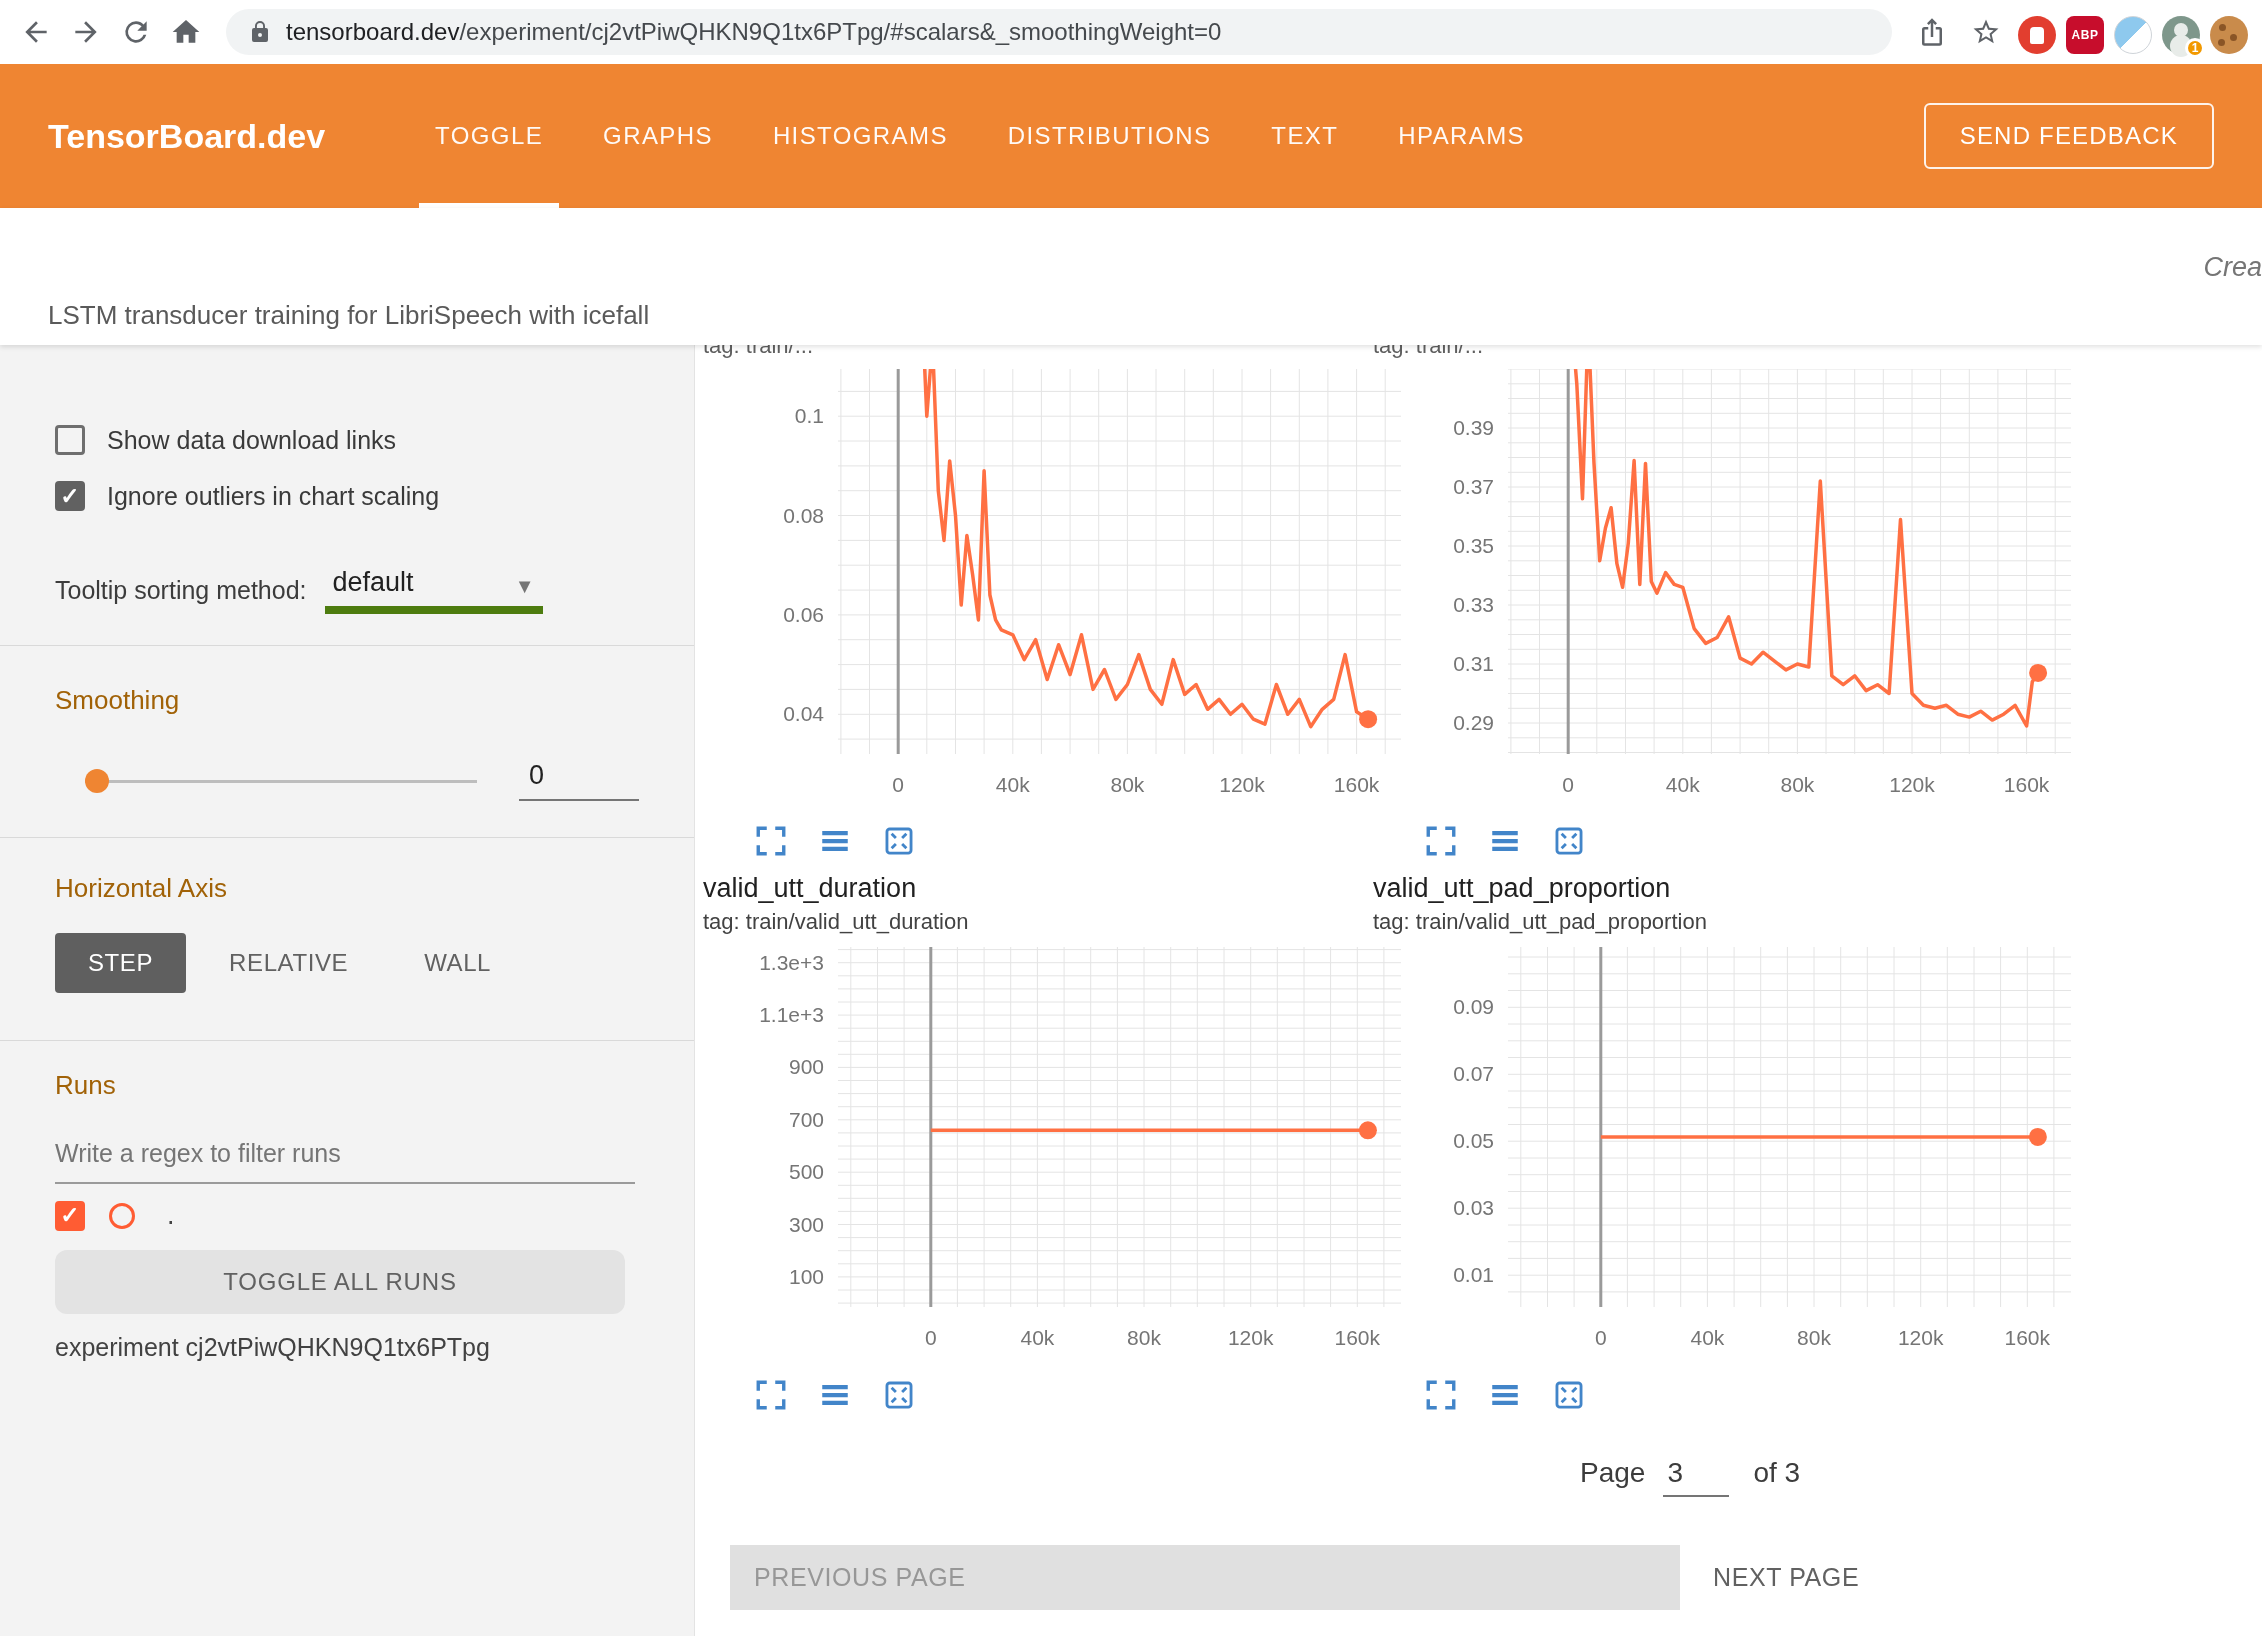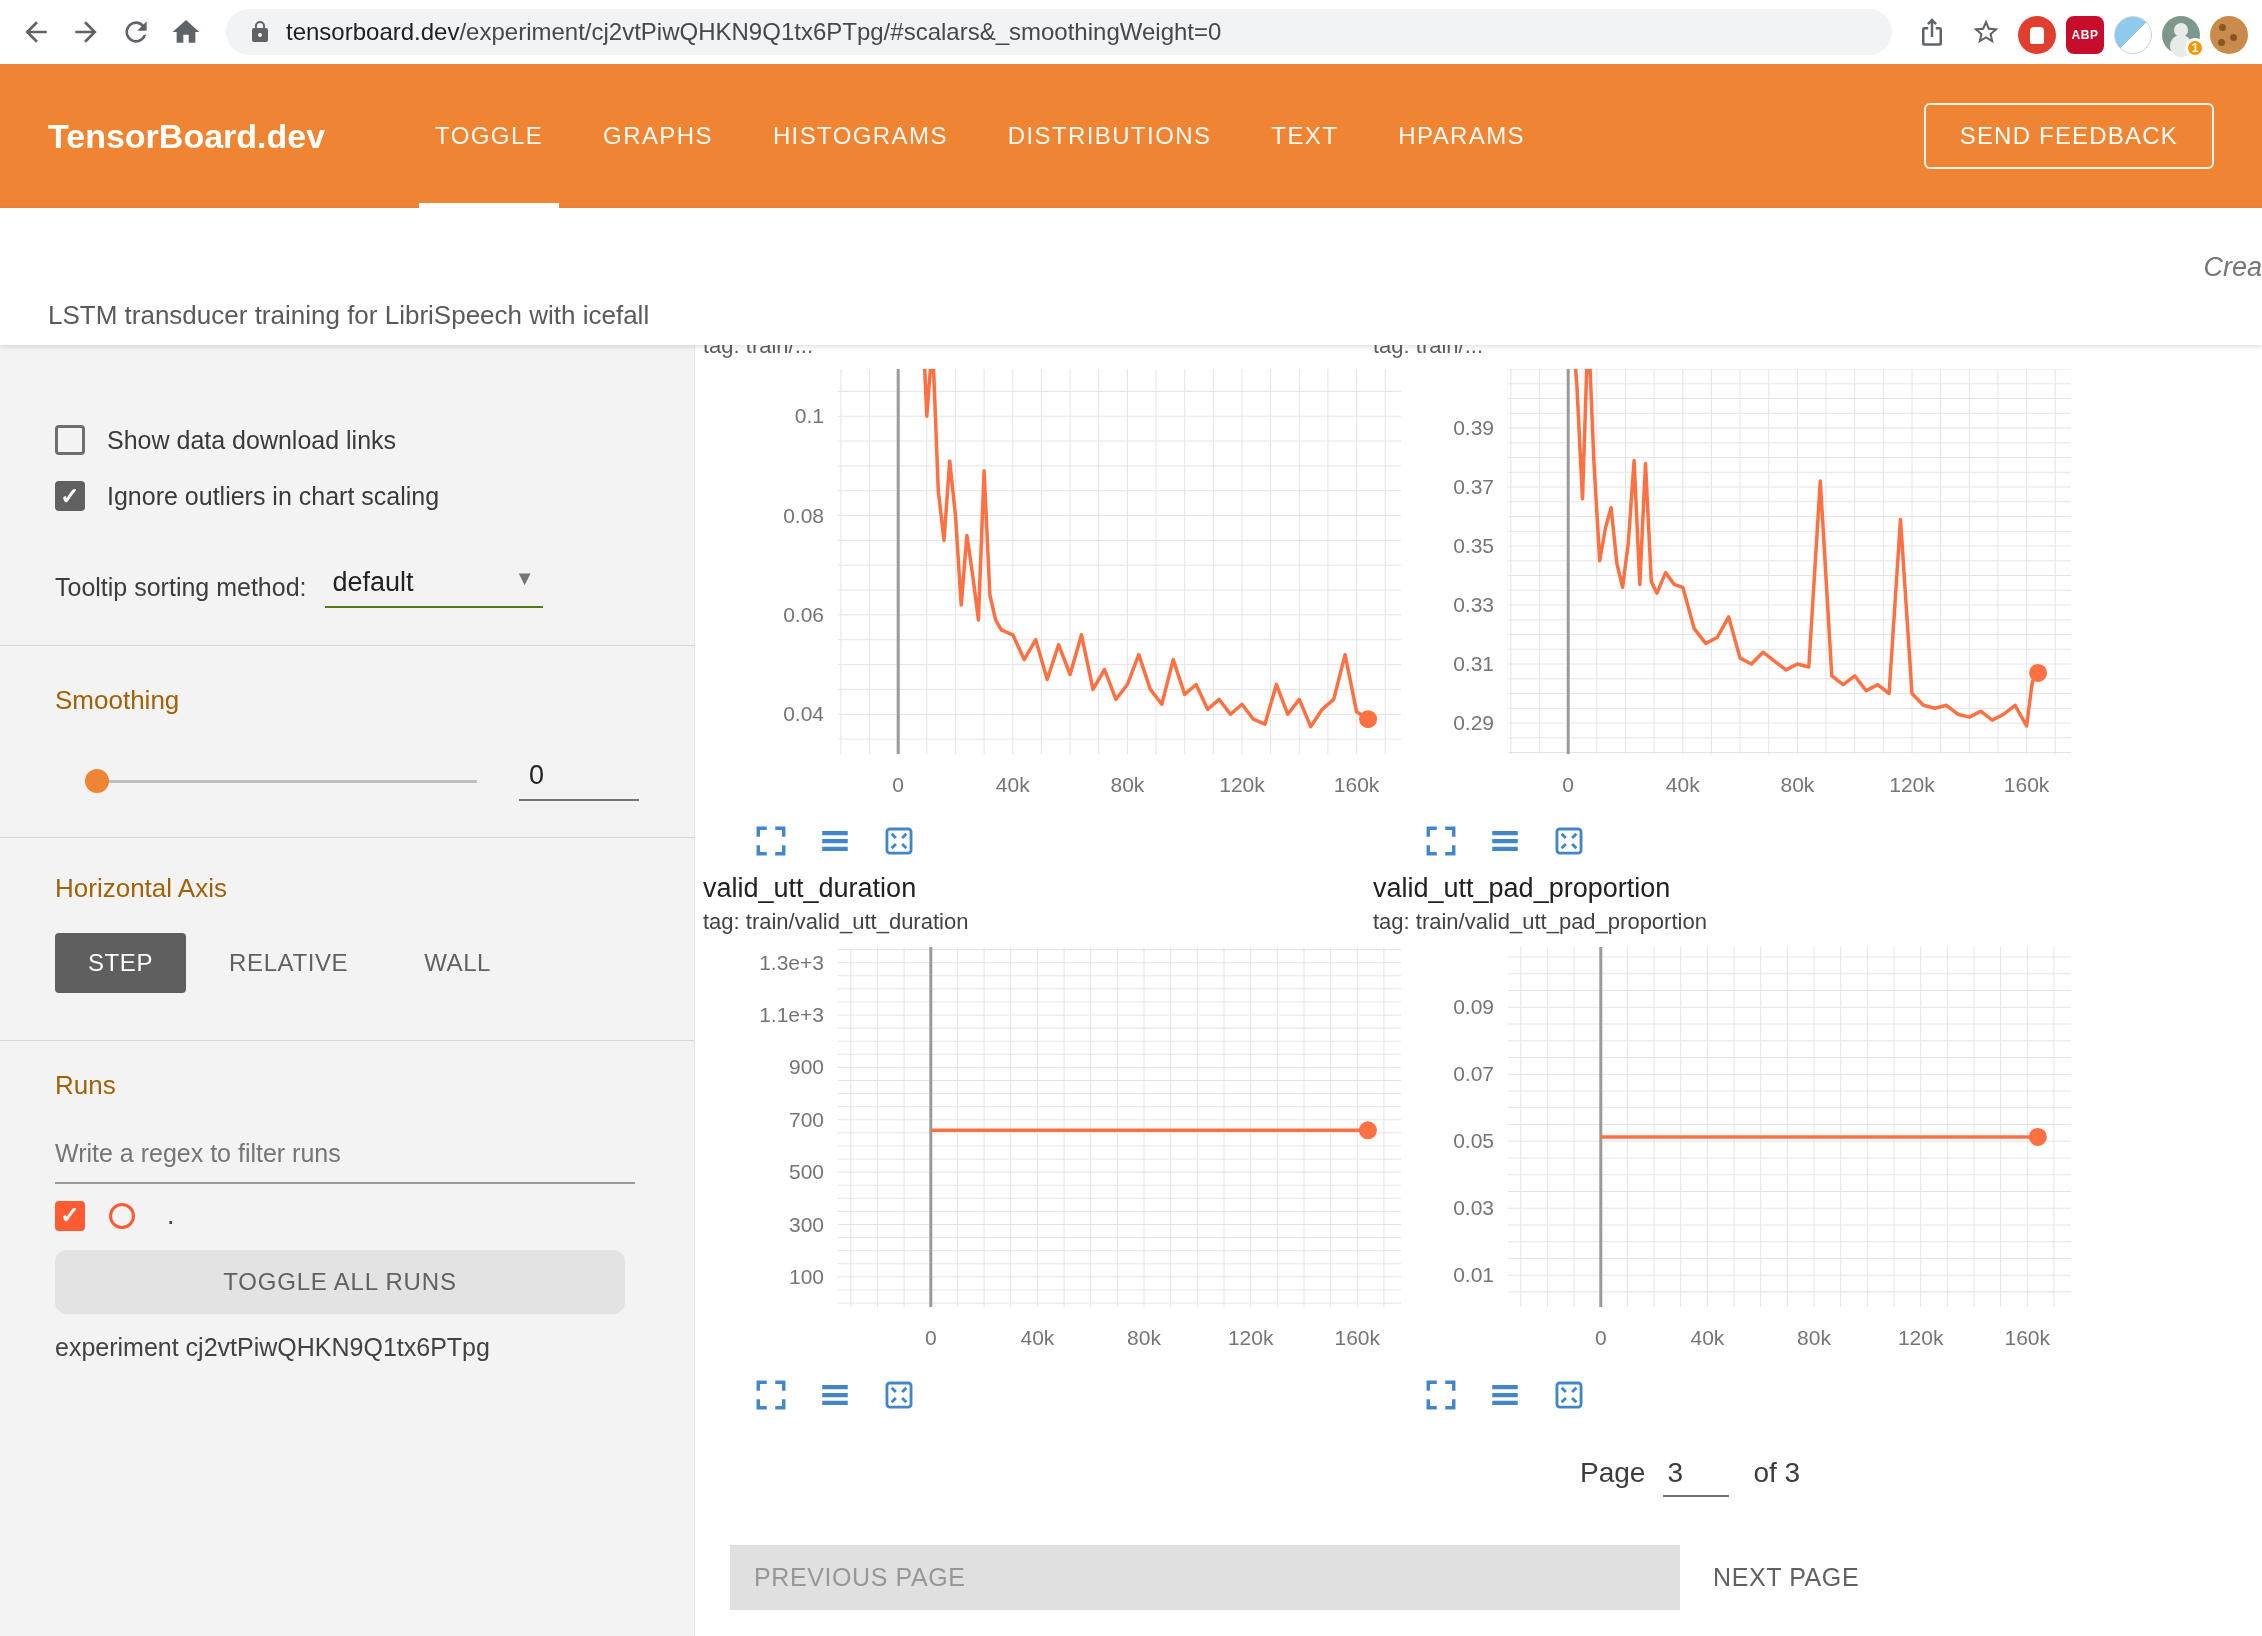--- a/index.html
+++ b/index.html
@@ -61,22 +61,22 @@
   .checkbox{width:30px;height:30px;border:3px solid #6e6e6e;border-radius:4px;flex:none;
     display:inline-flex;align-items:center;justify-content:center;background:transparent;cursor:pointer}
   .checkbox.checked{border-color:transparent}
   .checkbox.checked::after{content:"✓";color:#fff;font-size:23px;font-weight:bold;line-height:1}
   .checkbox.dark.checked{background:#616161}
   .checkbox.run-cb.checked{background:#ff5c33}
   .cb-label{font-size:25px;color:#3a3a3a;margin-left:22px}
   .sb-label{font-size:25px;color:#3c3c3c}
   .sb-heading{position:absolute;left:55px;font-size:26px;color:#a16207}
   .sb-divider{position:absolute;left:0;right:0;height:1px;background:#d9d9d9}
-  .dropdown{margin-left:18px;border-bottom:2px solid #4d7c0f;padding:0 8px 8px 8px;display:inline-flex;
-    align-items:flex-start;justify-content:space-between;font-size:27px;color:#212121;min-width:218px;cursor:pointer}
+  .dropdown{margin-left:18px;border-bottom:8px solid #4d7c0f;padding:0 8px 8px 8px;display:inline-flex;
+    align-items:flex-end;justify-content:space-between;font-size:27px;color:#212121;min-width:218px;cursor:pointer}
   .caret{color:#757575;font-size:20px;margin-left:30px}
   .slider{position:relative;width:392px;height:40px;margin-left:30px;cursor:pointer}
   .slider-track{position:absolute;top:19px;left:0;right:0;height:3px;background:#bdbdbd}
   .slider-thumb{position:absolute;top:8px;left:0;width:24px;height:24px;border-radius:50%;background:#ef8532}
   .slider-value{margin-left:42px;width:120px;border-bottom:2px solid #757575;font-size:27px;color:#212121;
     padding:0 0 8px 10px;cursor:text}
   .axis-btn{height:60px;padding:0 33px;font-size:24px;letter-spacing:.6px;color:#616161;background:transparent;
     border:none;border-radius:4px;margin-right:10px}
   .axis-btn.active{background:#5f5f5f;color:#fff}
   .regex-input{position:absolute;left:55px;top:788px;width:580px;background:transparent;border:none;outline:none;

